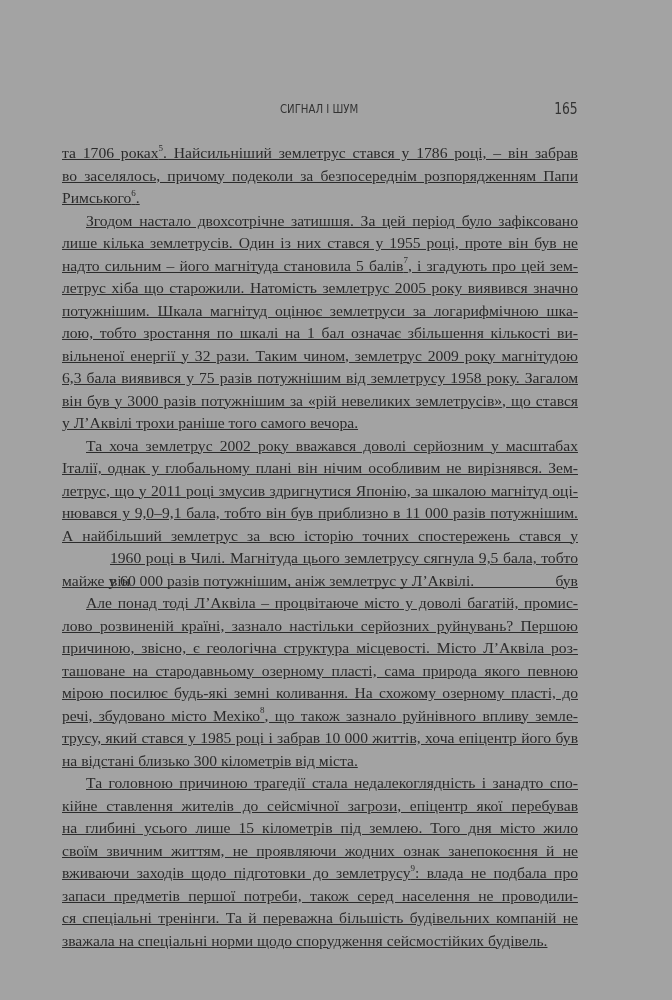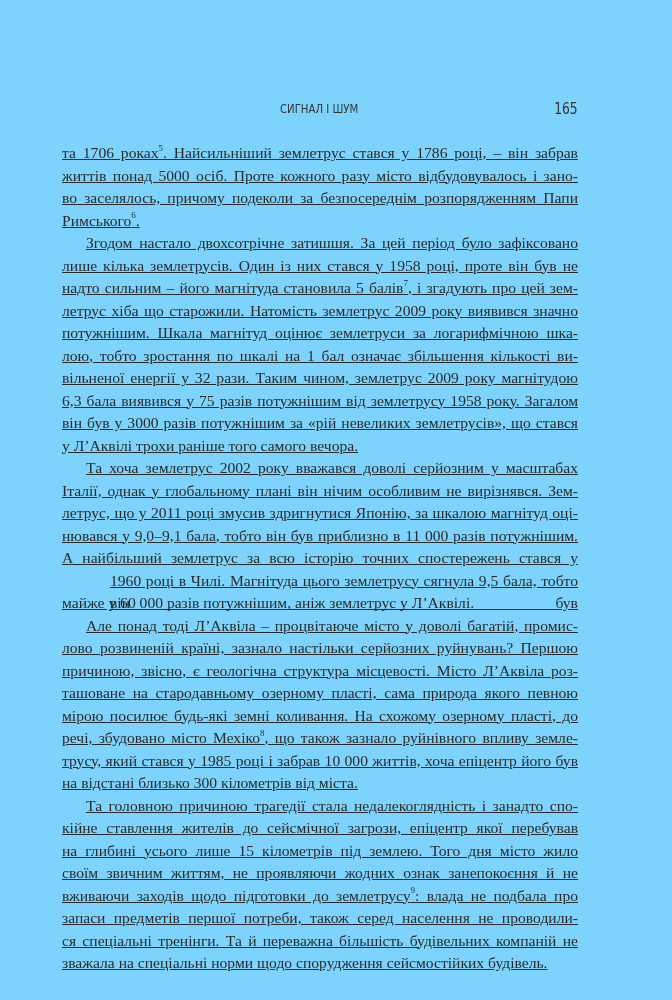--- a/index.html
+++ b/index.html
@@ -12,21 +12,21 @@
       height: 1000px;
       position: relative;
       overflow: hidden;
       color: #2a2a2a;
     }
     .page {
       position: absolute;
       left: 0; top: 0;
       width: 672px;
       height: 1000px;
-      background: #7dd3fc;
+      background: #a3a3a3;
     }
     .running-header {
       position: absolute;
       top: 101px;
       left: 62px;
       width: 516px;
       height: 20px;
     }
     .running-title {
       position: absolute;
@@ -90,29 +90,28 @@
 
 <div class="page">
   <div class="running-header">
     <span class="running-title">СИГНАЛ І ШУМ</span>
     <span class="page-number">165</span>
   </div>
 
   <div class="body-text" id="body-text">
       <div class="para">
         <div class="line" style="white-space: normal;"><span>та 1706 роках</span><sup class="fn">5</sup><span>. Найсильніший землетрус стався у 1786 році, – він забрав</span></div>
-        <div class="line" style="white-space: normal;"><span>життів понад 5000 осіб. Проте кожного разу місто відбудовувалось і зано-</span></div>
         <div class="line" style="white-space: normal;"><span>во заселялось, причому подеколи за безпосереднім розпорядженням Папи</span></div>
         <div class="line last" style="white-space: normal;"><span>Римського</span><sup class="fn">6</sup><span>.</span></div>
       </div>
       <div class="para">
         <div class="line" style="text-indent: 24px; white-space: normal;"><span>Згодом настало двохсотрічне затишшя. За цей період було зафіксовано</span></div>
-        <div class="line" style="white-space: normal;"><span>лише кілька землетрусів. Один із них стався у 1958 році, проте він був не</span></div>
+        <div class="line" style="white-space: normal;"><span>лише кілька землетрусів. Один із них стався у 1955 році, проте він був не</span></div>
         <div class="line" style="white-space: normal;"><span>надто сильним – його магнітуда становила 5 балів</span><sup class="fn">7</sup><span>, і згадують про цей зем-</span></div>
-        <div class="line" style="white-space: normal;"><span>летрус хіба що старожили. Натомість землетрус 2009 року виявився значно</span></div>
+        <div class="line" style="white-space: normal;"><span>летрус хіба що старожили. Натомість землетрус 2005 року виявився значно</span></div>
         <div class="line" style="white-space: normal;"><span>потужнішим. Шкала магнітуд оцінює землетруси за логарифмічною шка-</span></div>
         <div class="line" style="white-space: normal;"><span>лою, тобто зростання по шкалі на 1 бал означає збільшення кількості ви-</span></div>
         <div class="line" style="white-space: normal;"><span>вільненої енергії у 32 рази. Таким чином, землетрус 2009 року магнітудою</span></div>
         <div class="line" style="white-space: normal;"><span>6,3 бала виявився у 75 разів потужнішим від землетрусу 1958 року. Загалом</span></div>
         <div class="line" style="white-space: normal;"><span>він був у 3000 разів потужнішим за «рій невеликих землетрусів», що стався</span></div>
         <div class="line last" style="white-space: normal;"><span>у Л’Аквілі трохи раніше того самого вечора.</span></div>
       </div>
       <div class="para">
         <div class="line" style="text-indent: 24px; white-space: normal;"><span>Та хоча землетрус 2002 року вважався доволі серйозним у масштабах</span></div>
         <div class="line" style="white-space: normal;"><span>Італії, однак у глобальному плані він нічим особливим не вирізнявся. Зем-</span></div>

